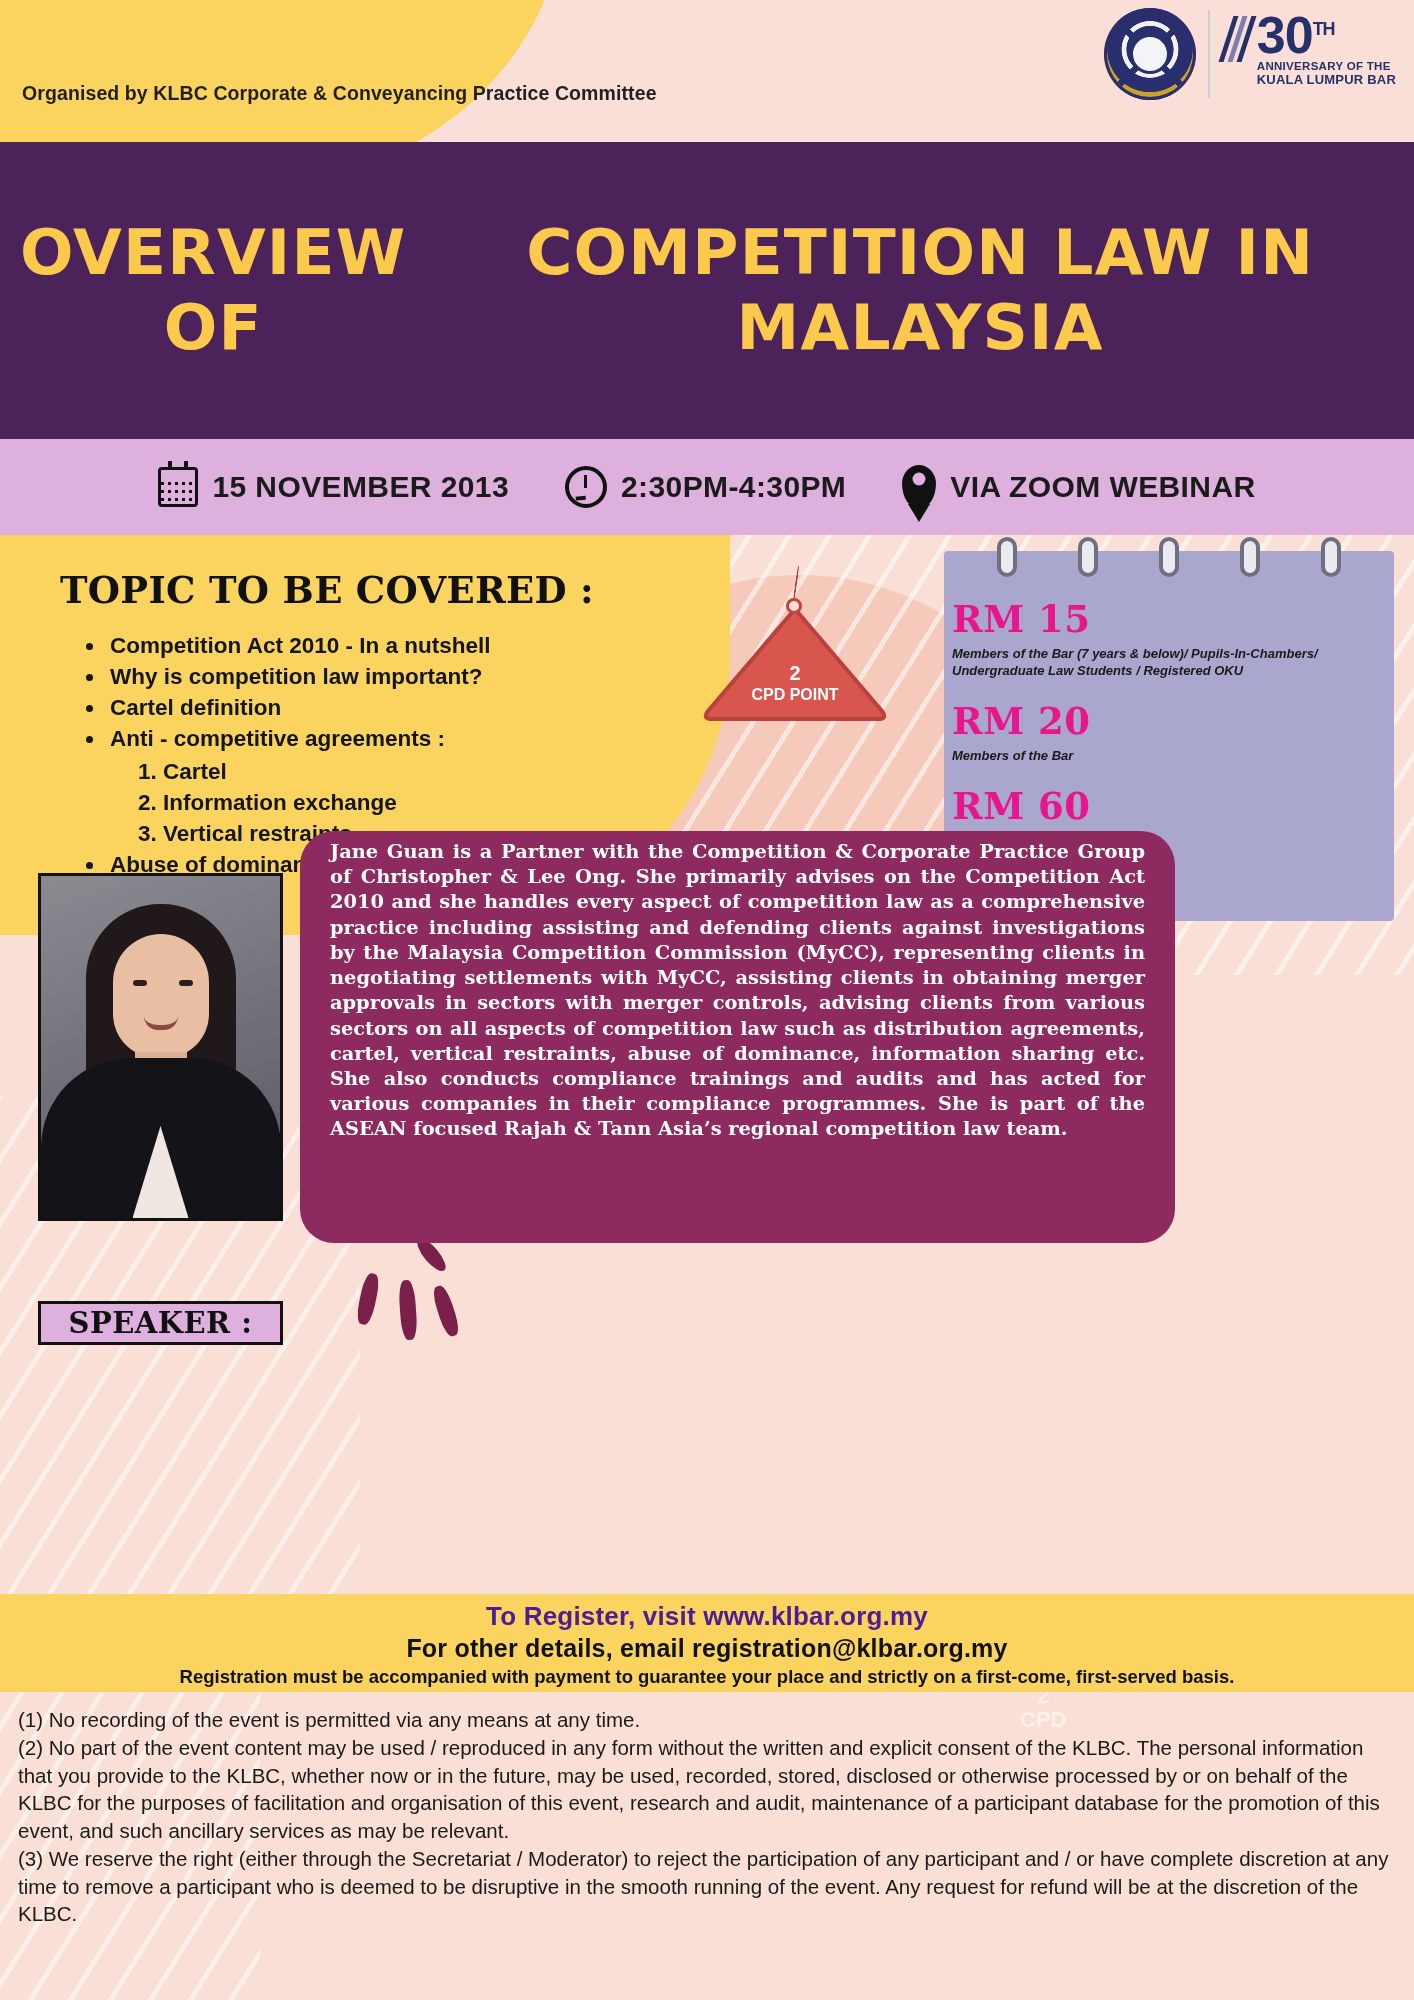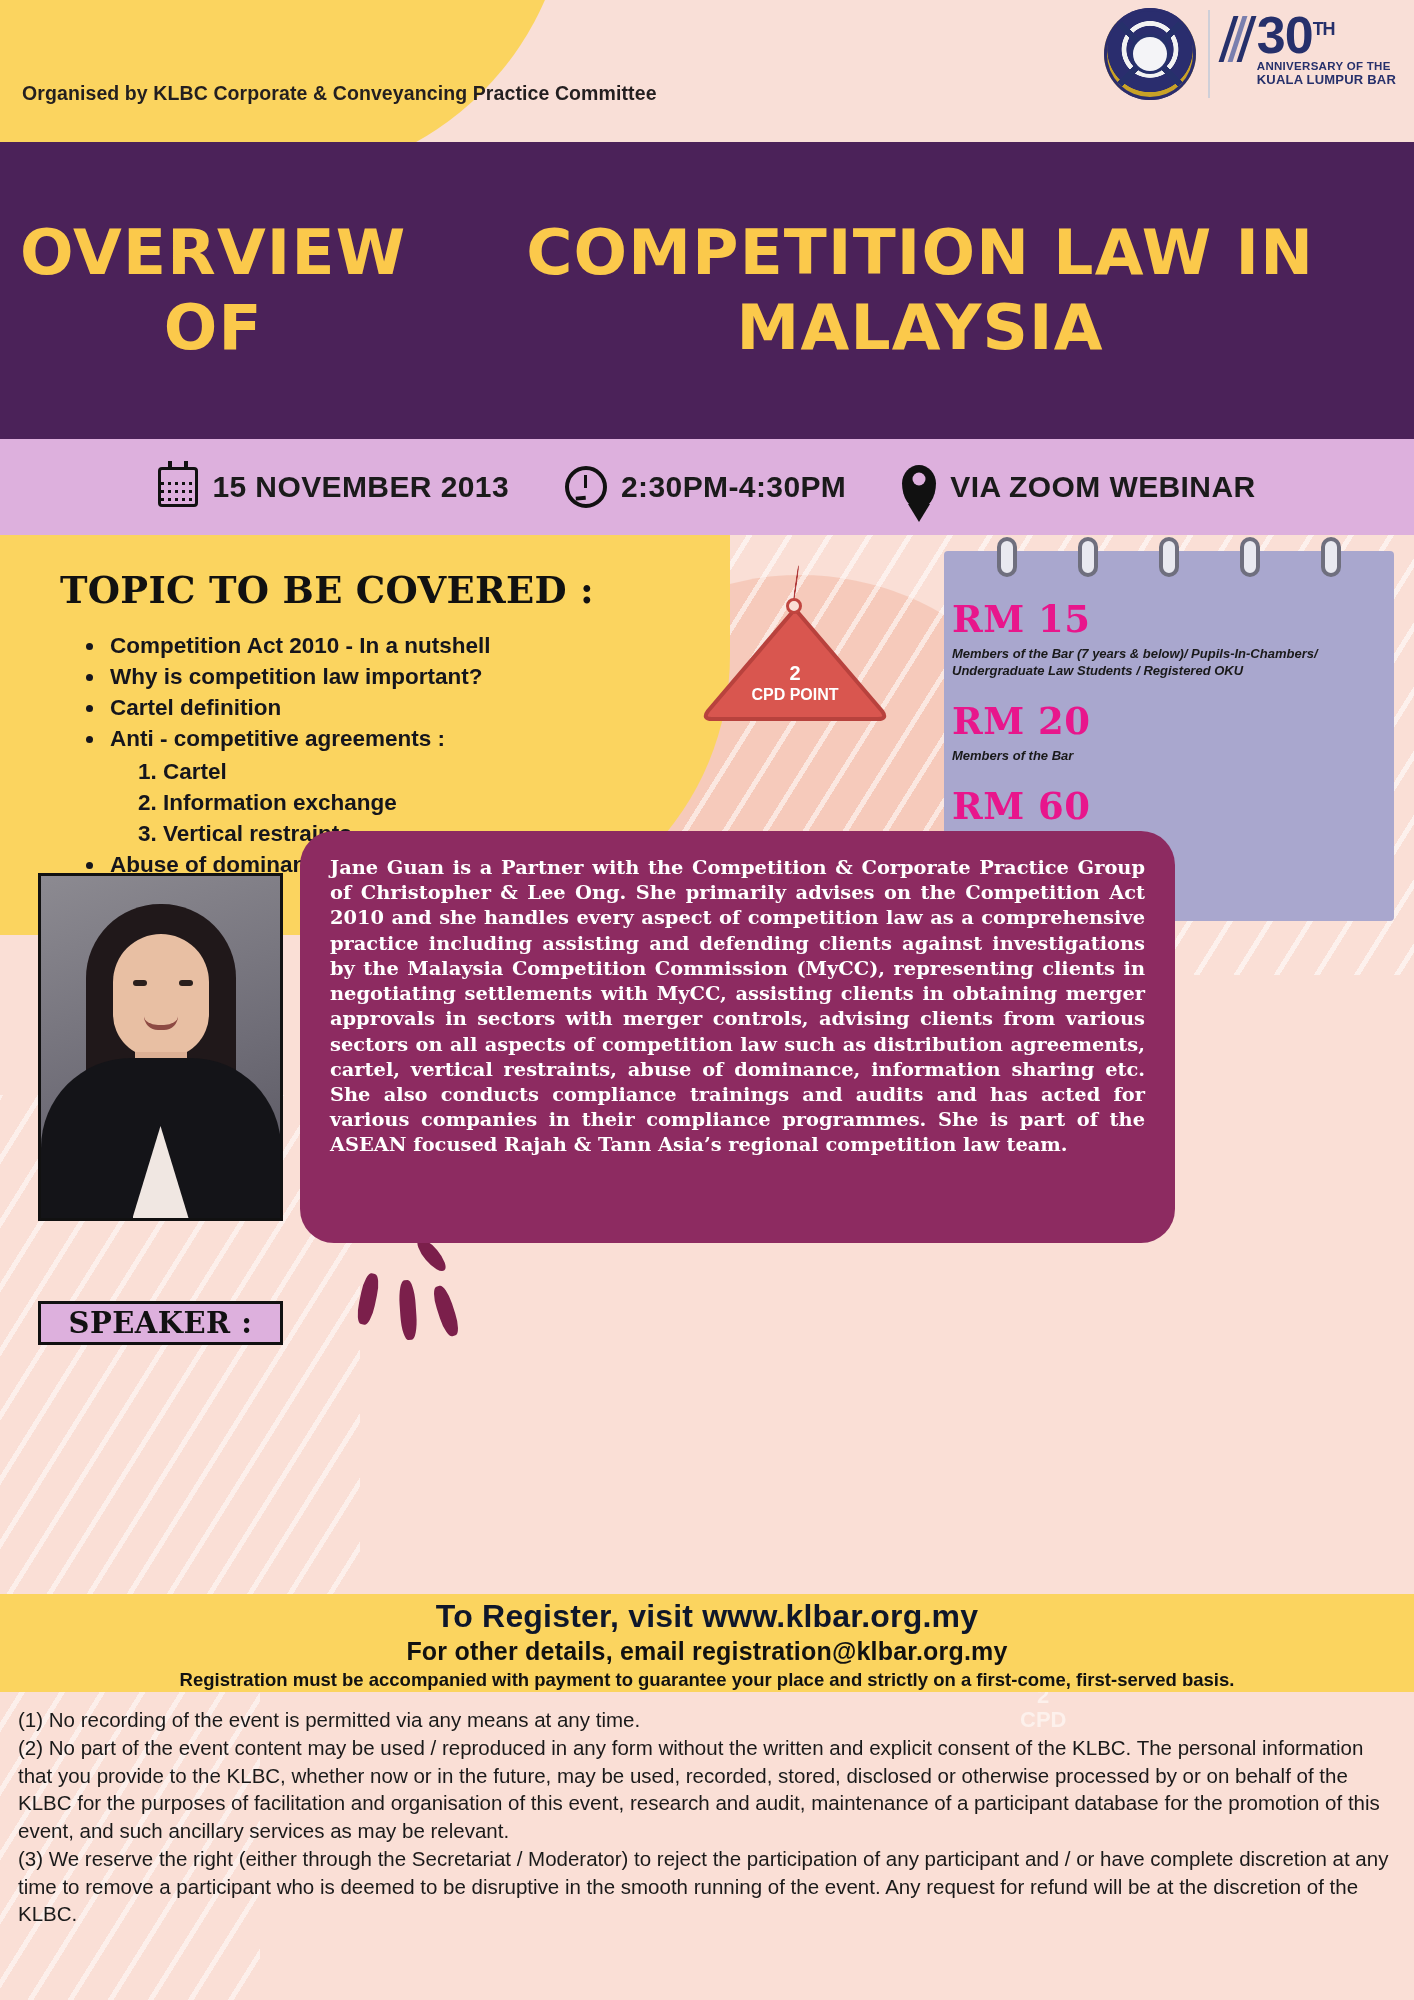--- a/index.html
+++ b/index.html
@@ -424,42 +424,42 @@
     clip-path: polygon(50% 0, 100% 100%, 0 100%);
   }
 
   
   .bio {
     position: absolute;
     top: 296px; left: 300px;
     width: 875px; height: 412px;
     background: #8d2b61;
     border-radius: 34px;
-    padding: 24px 30px;
+    padding: 8px 30px;
   }
   .bio p {
     font-family: "DejaVu Serif", serif;
     color: #fff;
     font-size: 19.4px;
     line-height: 1.30;
     text-align: justify;
     font-weight: bold;
   }
 
   
   .register {
     position: absolute;
     top: 1594px; left: 0;
     width: 1414px; height: 98px;
     background: #fbd45f;
     display: flex; flex-direction: column;
     align-items: center; justify-content: center;
     padding-top: 2px;
   }
-  .reg1 { font-size: 32px; font-weight: bold; color: #0f172a; letter-spacing: .2px; }
+  .reg1 { font-size: 26px; font-weight: bold; color: #4c1d95; letter-spacing: .2px; }
   .reg2 { font-size: 25px; font-weight: bold; color: #111; letter-spacing: .2px; margin-top: 2px;}
   .reg3 { font-size: 18.5px; font-weight: bold; color: #111; margin-top: 3px; }
 
   
   .footer {
     position: absolute;
     top: 1692px; left: 0;
     width: 1414px; height: 308px;
     background: #fadfd6;
     padding: 14px 16px 0 18px;

